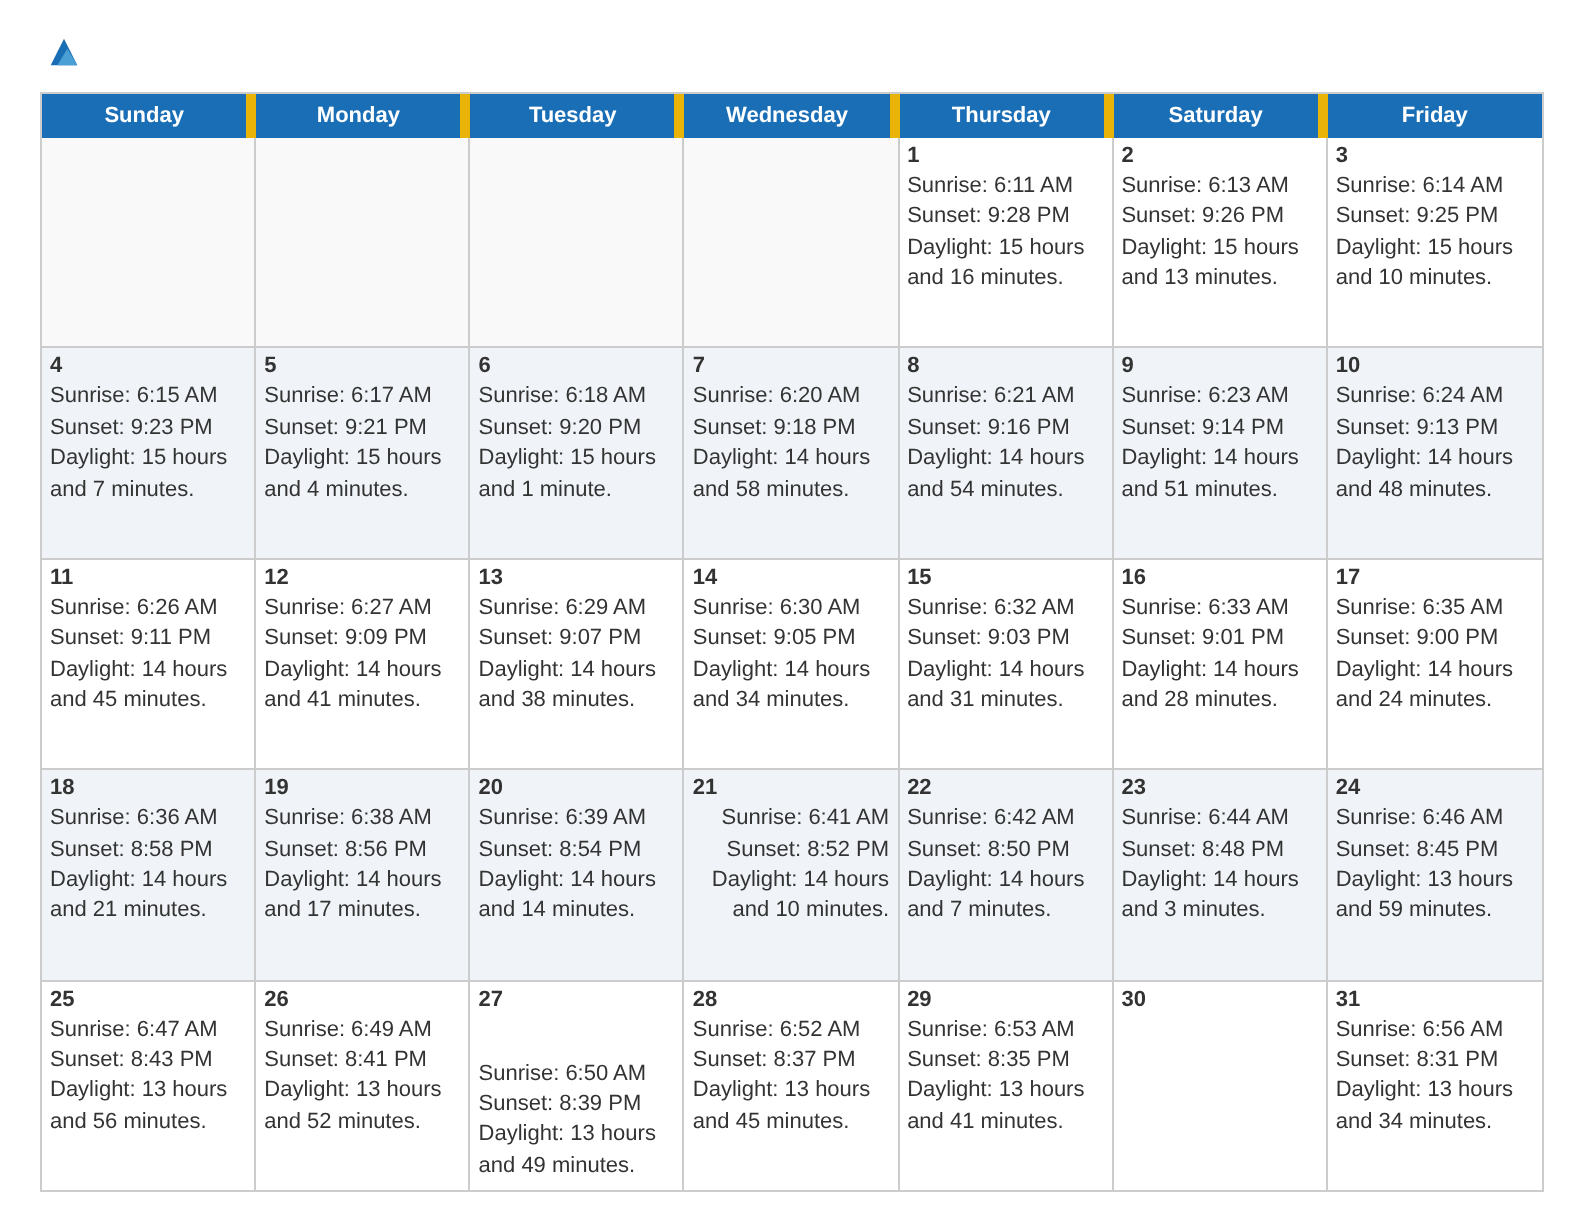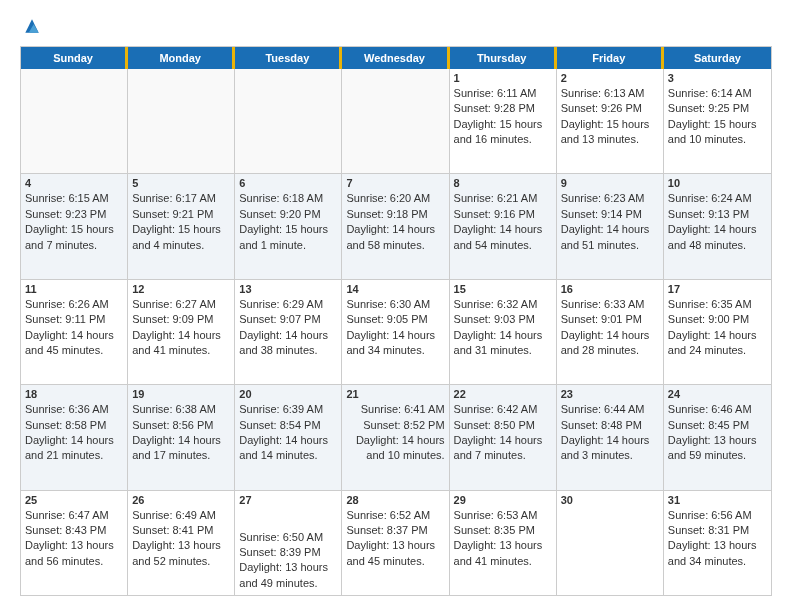--- a/index.html
+++ b/index.html
@@ -70,21 +70,21 @@
       display: grid;
       grid-template-columns: repeat(7, 1fr);
       background: #1a6eb5;
     }
     .day-header {
       color: #fff;
       font-size: 11px;
       font-weight: bold;
       text-align: center;
       padding: 5px 2px;
-      border-right: 3px solid #eab308;
+      border-right: 5px solid #eab308;
     }
     .day-header:last-child { border-right: none; }
     .calendar-body {
       display: flex;
       flex-direction: column;
       flex: 1;
     }
     .calendar-row {
       display: grid;
       grid-template-columns: repeat(7, 1fr);
@@ -141,22 +141,22 @@
     </div>
   </div>
 
   <div class="calendar">
     <div class="calendar-header">
     <div class="day-header">Sunday</div>
         <div class="day-header">Monday</div>
         <div class="day-header">Tuesday</div>
         <div class="day-header">Wednesday</div>
         <div class="day-header">Thursday</div>
+        <div class="day-header">Saturday</div>
         <div class="day-header">Friday</div>
-        <div class="day-header">Saturday</div>
       </div>
     <div class="calendar-body">
     <div class="calendar-row">
           <div class="day-cell empty"></div>
           <div class="day-cell empty"></div>
           <div class="day-cell empty"></div>
           <div class="day-cell empty"></div>
           <div class="day-cell">
             <div class="day-num">1</div>
             <div class="day-info" style="white-space: pre-line;">Sunrise: 6:11 AM

